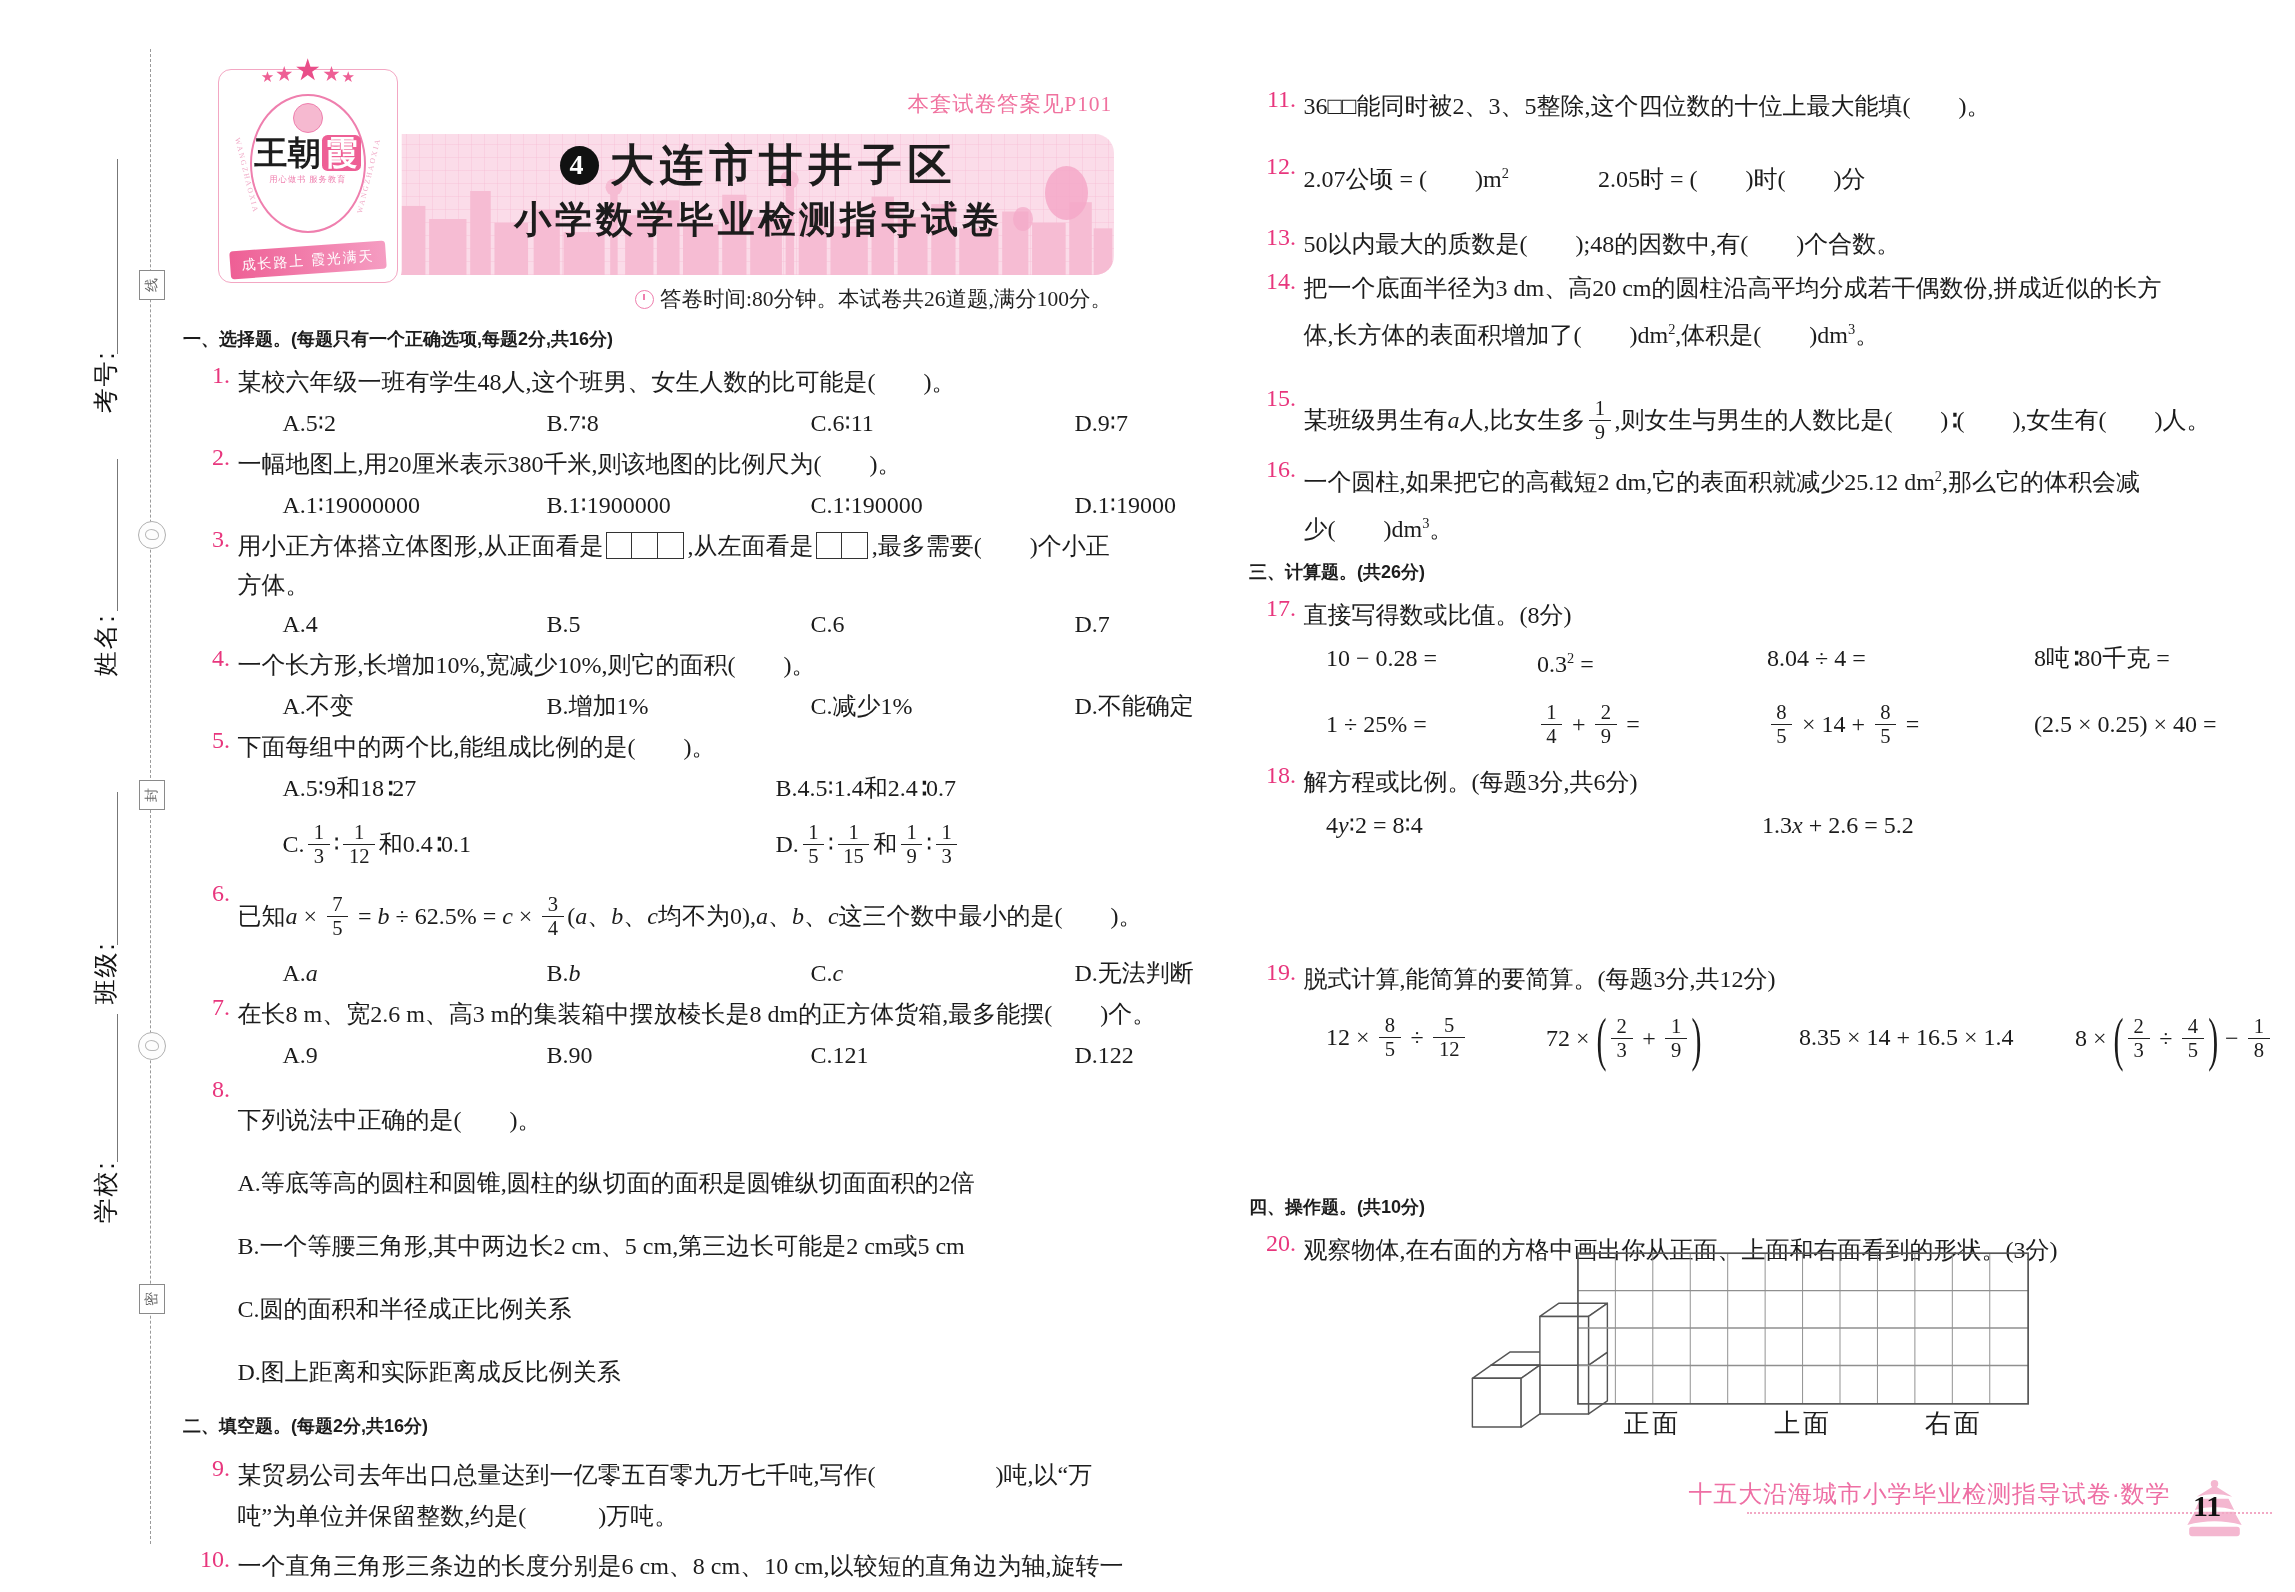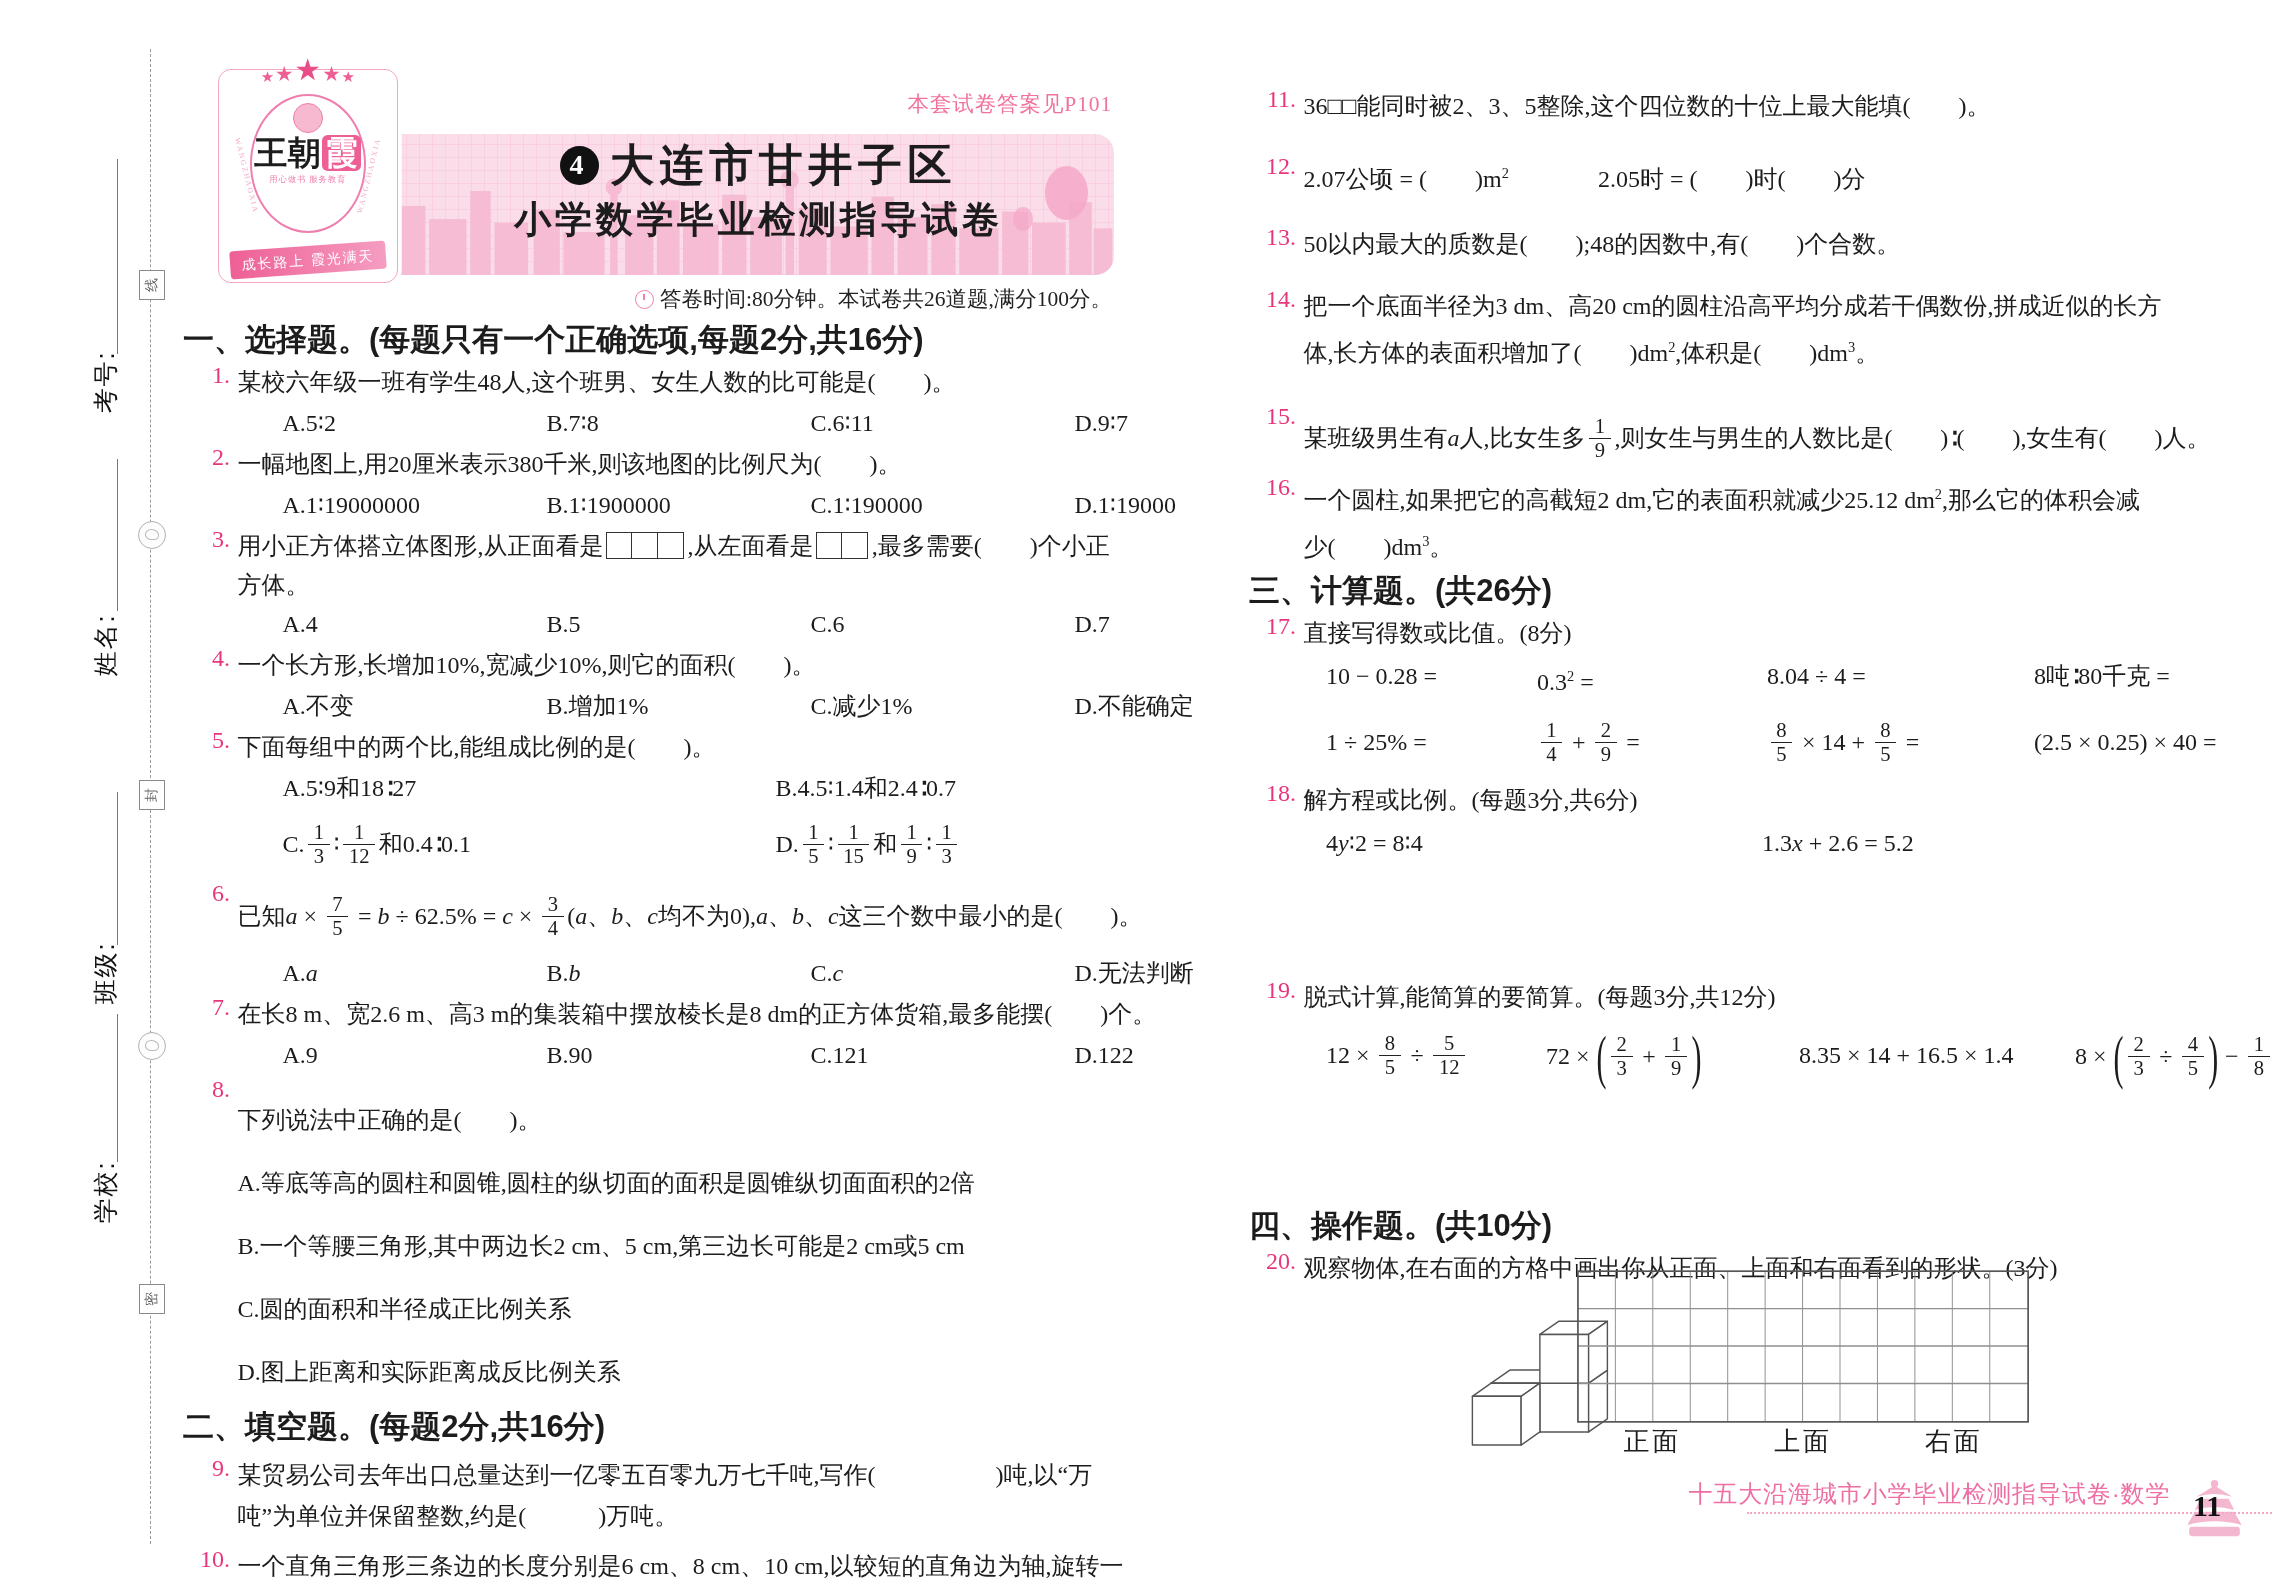--- a/index.html
+++ b/index.html
@@ -56,21 +56,21 @@
   .arc-text{position:absolute;font-size:7.5px;color:#f0a9c6;letter-spacing:1.9px;white-space:nowrap;}
   .arc-left{left:-11.2px;top:101px;transform:rotate(76deg);}
   .arc-right{right:-11.2px;top:101px;transform:rotate(-76deg);}
   .ribbon{position:absolute;bottom:7.5px;left:11.2px;width:156px;height:28px;line-height:28px;
         background:linear-gradient(90deg,#ee5f95,#f59dc2);color:#fff;font-size:14px;letter-spacing:1.9px;
         border-radius:3.7px;transform:rotate(-4deg);font-family:"Liberation Sans","DejaVu Sans",sans-serif;}
   
   .col{position:absolute;}
   .col-left{left:183px;top:317px;width:993px;}
   .col-right{left:1249px;top:86px;width:1035px;}
-  .sec-head{font-family:"Liberation Sans","DejaVu Sans",sans-serif;font-weight:bold;font-size:31px;
+  .sec-head{font-family:"Liberation Sans","DejaVu Sans",sans-serif;font-weight:bold;font-size:18px;
         line-height:45px;white-space:nowrap;}
   .q{display:flex;margin:0;}
   .q-no{flex:0 0 47px;text-align:right;padding-right:7.5px;color:#e8367d;font-weight:normal;white-space:nowrap;}
   .q-body{flex:1;min-width:0;}
   .line{line-height:41px;white-space:nowrap;}
   .line.tall{line-height:73px;}
   .opt-grid{display:grid;padding-left:45px;line-height:41px;gap:34px;}
   .opt-grid.tall{line-height:71px;}
   .opt{white-space:nowrap;}
   sup{font-size:.6em;}
@@ -370,21 +370,21 @@
           <div class="q-body">
             <div class="line"><span>2.07公顷 = (　　)m</span><sup>2</sup><span class="gap" style="width: 89px;"></span><span>2.05时 = (　　)时(　　)分</span></div>
           </div>
         </div>
         <div class="q" id="rq13" style="margin-top: 24px;">
           <div class="q-no">13.</div>
           <div class="q-body">
             <div class="line"><span>50以内最大的质数是(　　);48的因数中,有(　　)个合数。</span></div>
           </div>
         </div>
-        <div class="q" id="rq14" style="margin-top: 21px;">
+        <div class="q" id="rq14" style="margin-top: 3px;">
           <div class="q-no">14.</div>
           <div class="q-body">
             <div class="line"><span>把一个底面半径为3 dm、高20 cm的圆柱沿高平均分成若干偶数份,拼成近似的长方</span></div>
             <div class="line"><span>体,长方体的表面积增加了(　　)dm</span><sup>2</sup><span>,体积是(　　)dm</span><sup>3</sup><span>。</span></div>
           </div>
         </div>
         <div class="q" id="rq15" style="margin-top: 29px;">
           <div class="q-no">15.</div>
           <div class="q-body">
             <div class="line"><span>某班级男生有</span><i class="var">a</i><span>人,比女生多</span><span class="frac">

